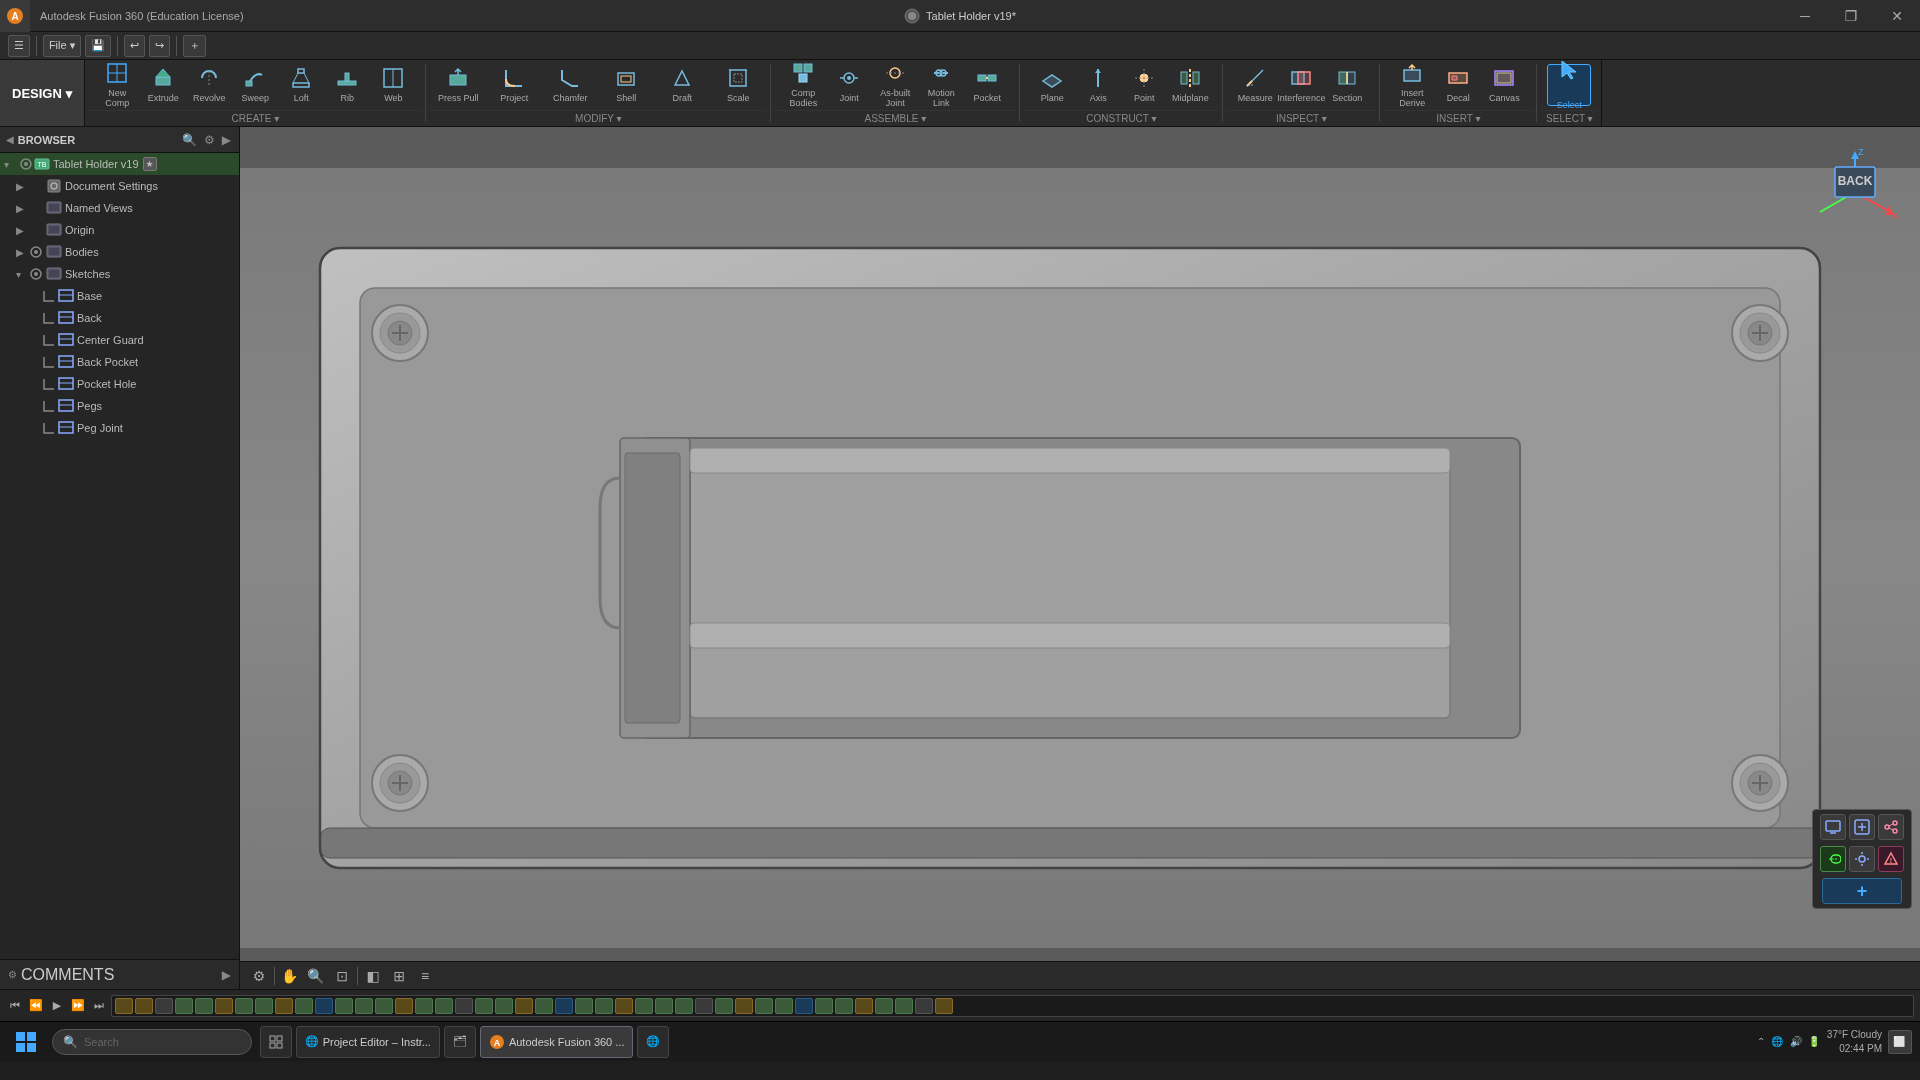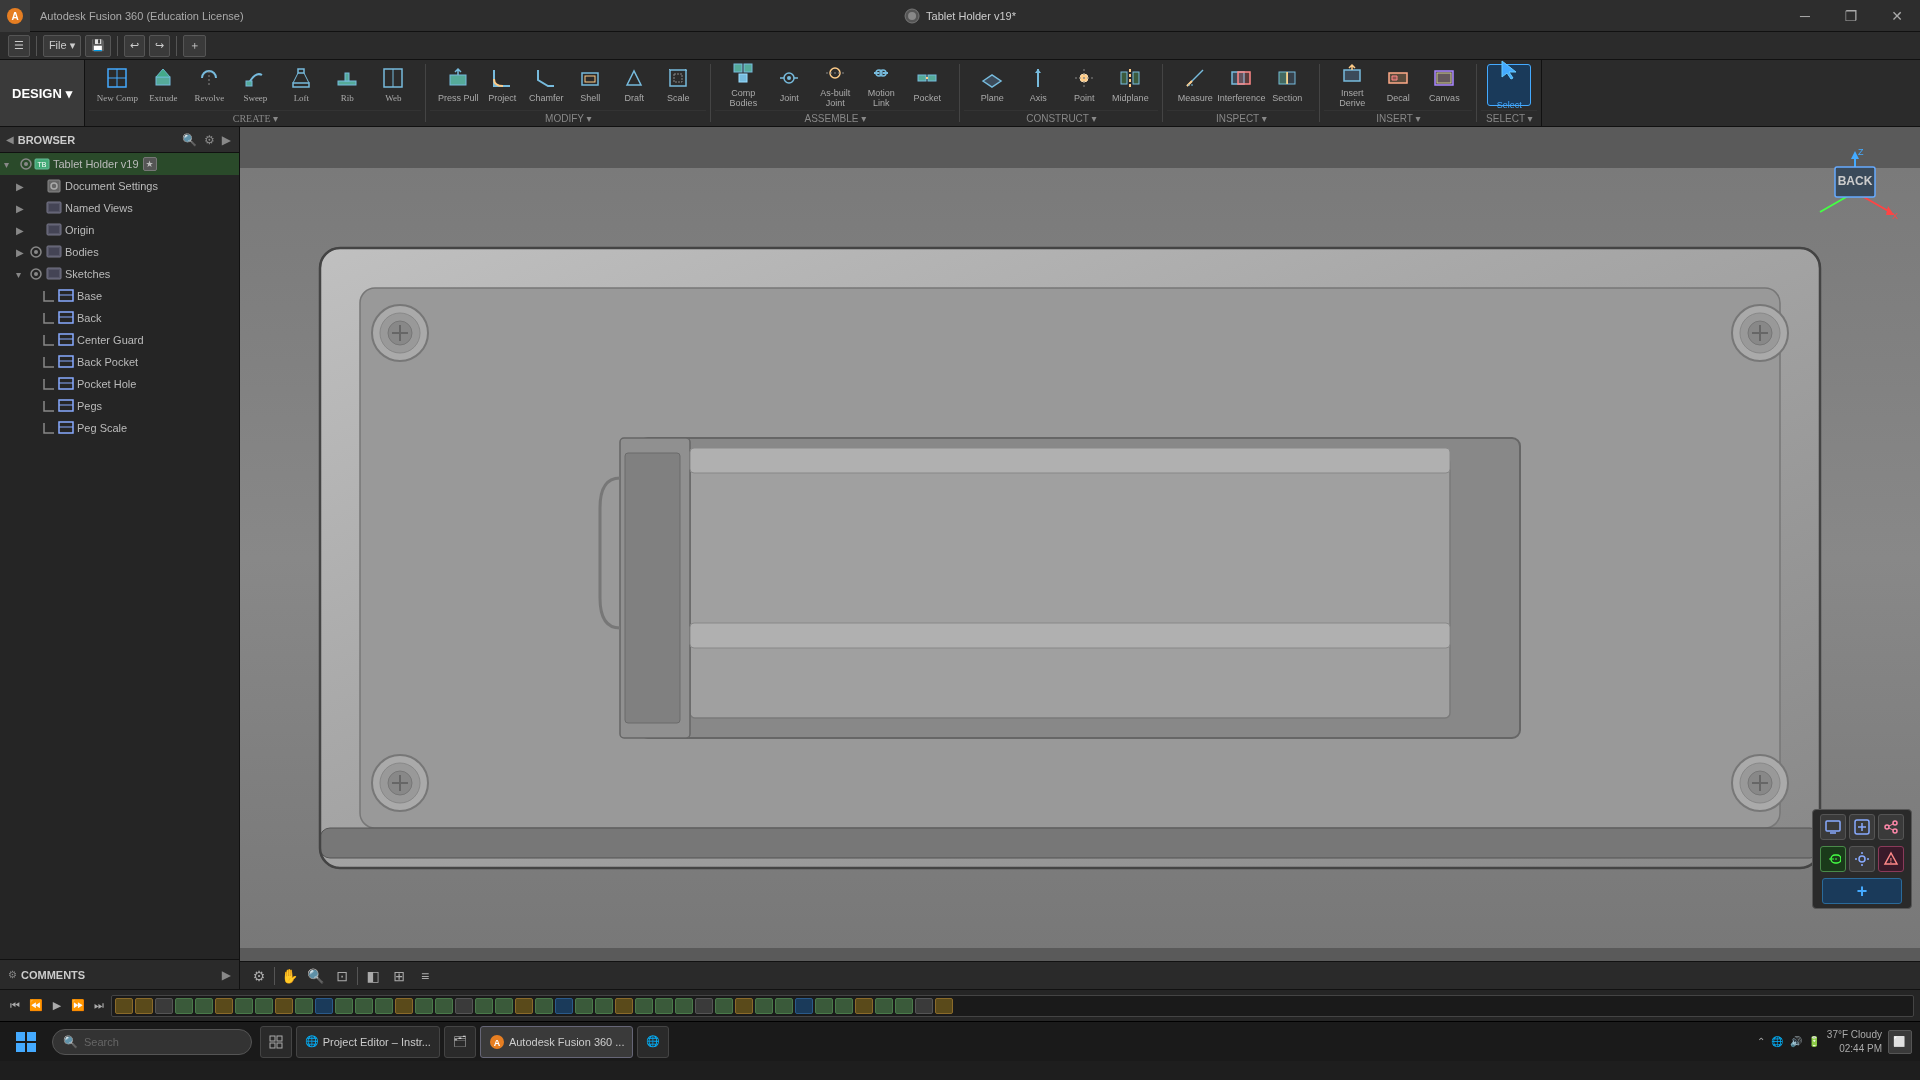--- a/index.html
+++ b/index.html
@@ -46,21 +46,21 @@
     
     #viewport { flex: 1; background: #5a5a5a; position: relative; overflow: hidden; }
 
     
     #orientation-cube { position: absolute; top: 20px; right: 20px; width: 80px; height: 80px; }
     .bottom-tool-btn { width: 22px; height: 22px; display: flex; align-items: center; justify-content: center; color: #aaa; cursor: pointer; font-size: 14px; border-radius: 2px; }
     .bottom-separator { width: 1px; height: 18px; background: #555; }
 
     
     #comments-bar { height: 30px; background: #2a2a2a; border-top: 1px solid #111; display: flex; align-items: center; padding: 0 8px; }
-    #comments-bar .comments-label { font-size: 11px; color: #ccc; font-weight: bold; }
+    #comments-bar .comments-label { font-size: 16px; color: #ccc; font-weight: normal; }
     #comments-bar .comments-icons { margin-left: auto; display: flex; gap: 4px; }
 
     
     #timeline { height: 32px; background: #252525; border-top: 1px solid #111; display: flex; align-items: center; padding: 0 6px; gap: 3px; }
     .timeline-btn { width: 18px; height: 18px; display: flex; align-items: center; justify-content: center; color: #aaa; cursor: pointer; font-size: 11px; }
     .timeline-track { flex: 1; height: 22px; background: #1a1a1a; border: 1px solid #444; border-radius: 2px; display: flex; align-items: center; padding: 0 3px; gap: 2px; overflow: hidden; }
     .timeline-step { width: 18px; height: 16px; background: #3a5a3a; border: 1px solid #4a7a4a; border-radius: 2px; display: flex; align-items: center; justify-content: center; font-size: 7px; color: #8f8; cursor: pointer; flex-shrink: 0; }
     .timeline-step.orange { background: #5a4a1a; border-color: #8a6a2a; color: #fc8; }
     .timeline-step.blue { background: #1a3a5a; border-color: #2a5a8a; color: #8cf; }
     .timeline-step.grey { background: #3a3a3a; border-color: #555; color: #aaa; }
@@ -123,21 +123,21 @@
 
     <div class="design-btn">
       <span>DESIGN</span>
       <span>▾</span>
     </div>
 
     <div style="display:flex; align-items:center; border-right:1px solid #111;">
       <div style="display:flex; flex-direction:column; height:100%;">
         <div style="display:flex; align-items:stretch; gap:2px; padding:0 4px 4px;">
 
-          <div class="toolbar-section" style="border:none;font-family:Liberation Serif, serif;">
+          <div class="toolbar-section" style="border:none;">
             <div class="toolbar-section-tools" style="gap:2px;">
               <div class="tool-btn">
                 <div class="tool-icon">
                   <svg width="22" height="22" viewBox="0 0 22 22">
                       <rect x="2" y="2" width="18" height="18" fill="none" stroke="#4af" stroke-width="1.5"></rect>
                       <line x1="11" y1="2" x2="11" y2="20" stroke="#4af" stroke-width="1"></line>
                       <line x1="2" y1="11" x2="20" y2="11" stroke="#4af" stroke-width="1"></line>
                     </svg>
                 </div>
                 <div class="tool-label">New Comp</div>
@@ -197,21 +197,21 @@
                     </svg>
                 </div>
                 <div class="tool-label">Web</div>
               </div>
             </div>
             <div class="toolbar-section-label" style="font-size:10px;">CREATE ▾</div>
           </div>
           <div style="width:1px; background:#444; margin:4px 2px;"></div>
 
           <div class="toolbar-section" style="border:none;">
-            <div class="toolbar-section-tools" style="gap:0;">
+            <div class="toolbar-section-tools" style="gap:12px;">
               <div class="tool-btn">
                 <div class="tool-icon">
                   <svg width="22" height="22" viewBox="0 0 22 22">
                       <rect x="3" y="8" width="16" height="10" fill="#5a9" stroke="#7bd" stroke-width="1"></rect>
                       <path d="M11,2 L11,8 M8,5 L11,2 L14,5" fill="none" stroke="#7bd" stroke-width="1.5"></path>
                     </svg>
                 </div>
                 <div class="tool-label">Press Pull</div>
               </div>
               <div class="tool-btn">
@@ -614,21 +614,21 @@
       </div>
       <div class="tree-item indent2">
         <div class="expand-arrow"></div>
         <svg width="14" height="14" viewBox="0 0 14 14" style="margin-right:2px;">
             <path d="M2,2 L2,12 L12,12" stroke="#888" stroke-width="1.5" fill="none"></path>
           </svg>
         <svg width="16" height="16" viewBox="0 0 16 16" style="margin-right:3px;">
             <rect x="1" y="2" width="14" height="11" fill="none" stroke="#8af" stroke-width="1.5"></rect>
             <line x1="1" y1="7" x2="15" y2="7" stroke="#8af" stroke-width="1"></line>
           </svg>
-        <span>Peg Scale</span>
+        <span>Peg Joint</span>
       </div>
     </div>
 
     <div id="comments-bar">
       <span style="font-size:10px; color:#888; margin-right:4px;">⚙</span>
       <span class="comments-label">COMMENTS</span>
       <div class="comments-icons">
         <span style="font-size:12px; color:#888;">▶</span>
       </div>
     </div>

